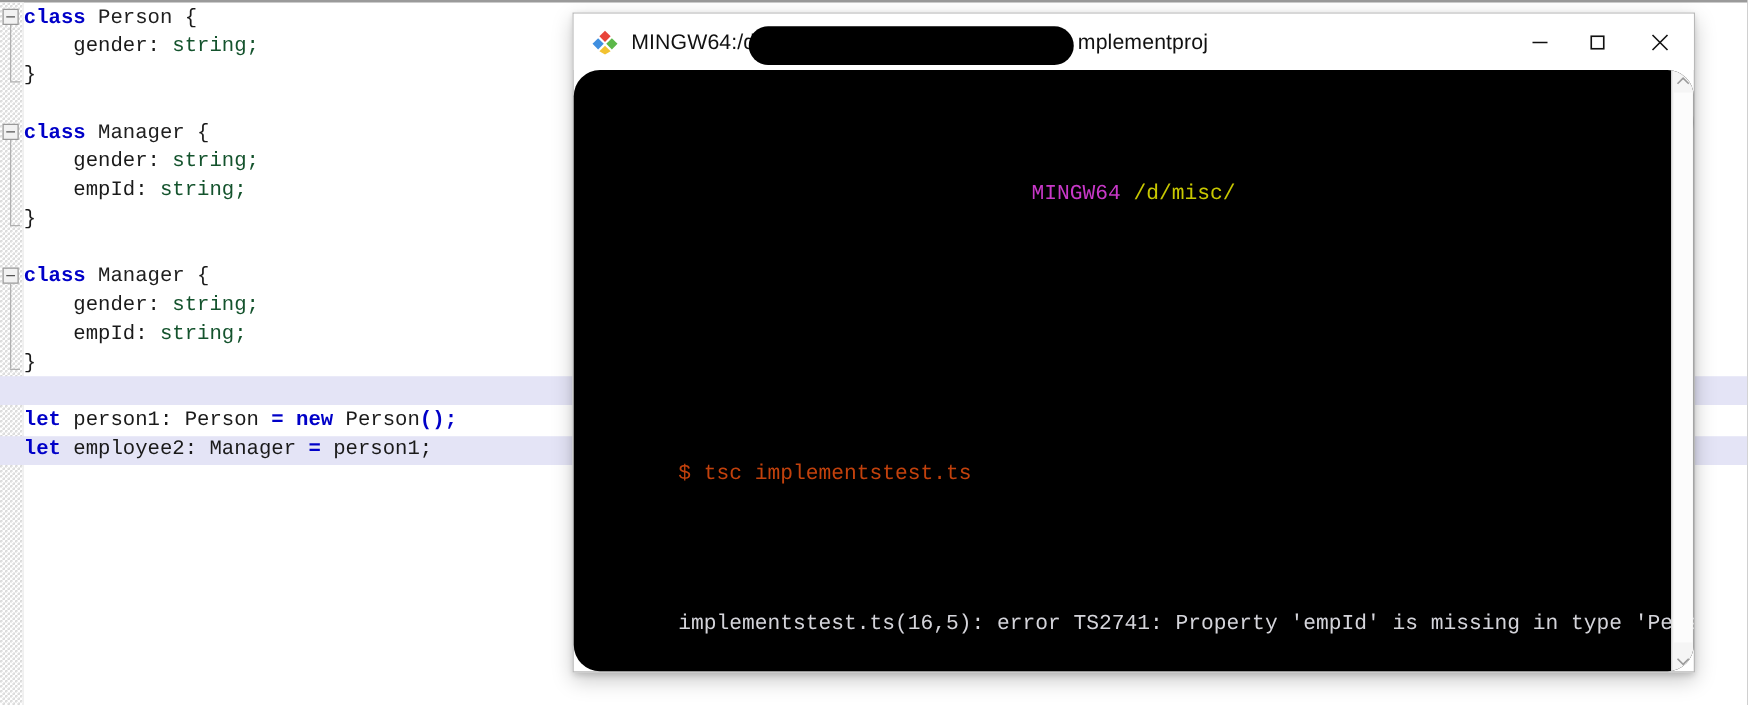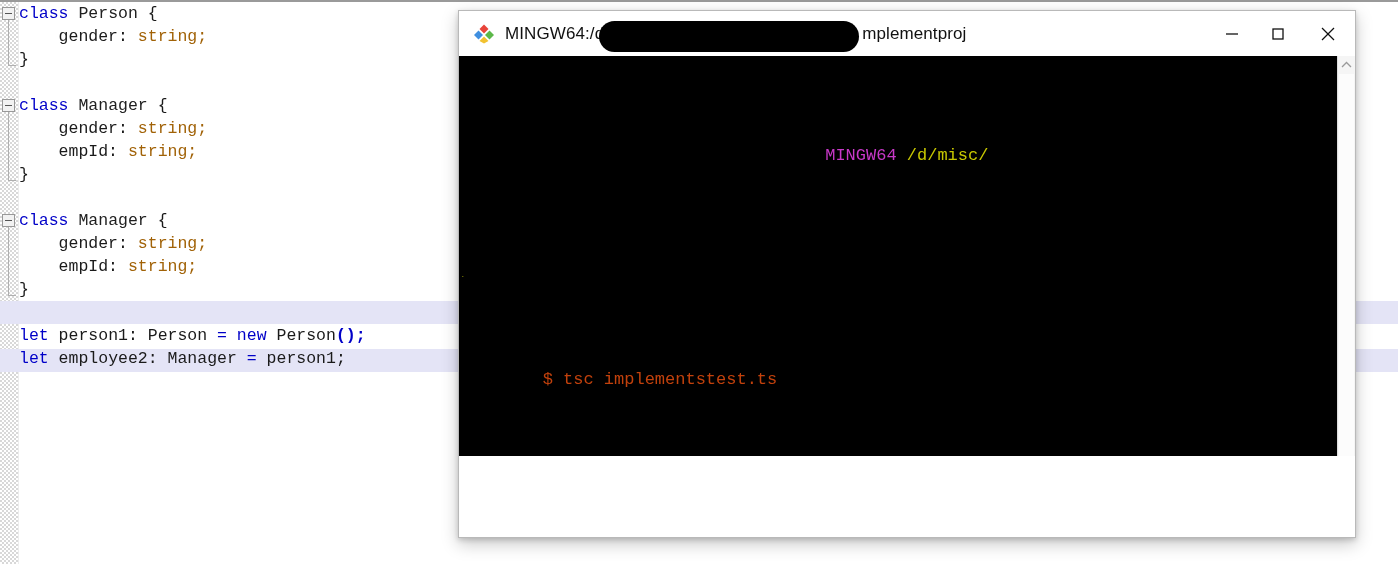--- a/index.html
+++ b/index.html
@@ -66,22 +66,22 @@
     background: #e4e4f6;
   }
   .current-line-stripe {
     position: absolute;
     left: 0;
     width: 1398px;
     height: 23px;
     background: #e4e4f6;
     z-index: 0;
   }
-  .kw        { color: #0000c8; font-weight: normal; }
-  .typ       { color: #a16207; }
+  .kw        { color: #0000c8; font-weight: bold; }
+  .typ       { color: #14532d; }
   .plain     { color: #1a1a1a; }
   .classname { color: #202020; }
   .punc      { color: #0000c8; font-weight: bold; }
 
   
   .fold-box {
     position: absolute;
     left: 2px;
     width: 13px;
     height: 13px;
@@ -166,23 +166,24 @@
     width: 46px;
     height: 45px;
     display: flex;
     align-items: center;
     justify-content: center;
     background: transparent;
   }
   .win-btn svg { display: block; }
   #term-body {
     position: relative;
-    height: 400px;
+    height: 481px;
     background: #000000;
     overflow: hidden;
+    border-radius: 21px;
   }
   #term-text {
     position: absolute;
     left: 2px;
     top: 0px;
     width: 880px;
     font-family: "Liberation Mono", "DejaVu Sans Mono", monospace;
     font-size: 17px;
     line-height: 20px;
     color: #cfcfd6;

